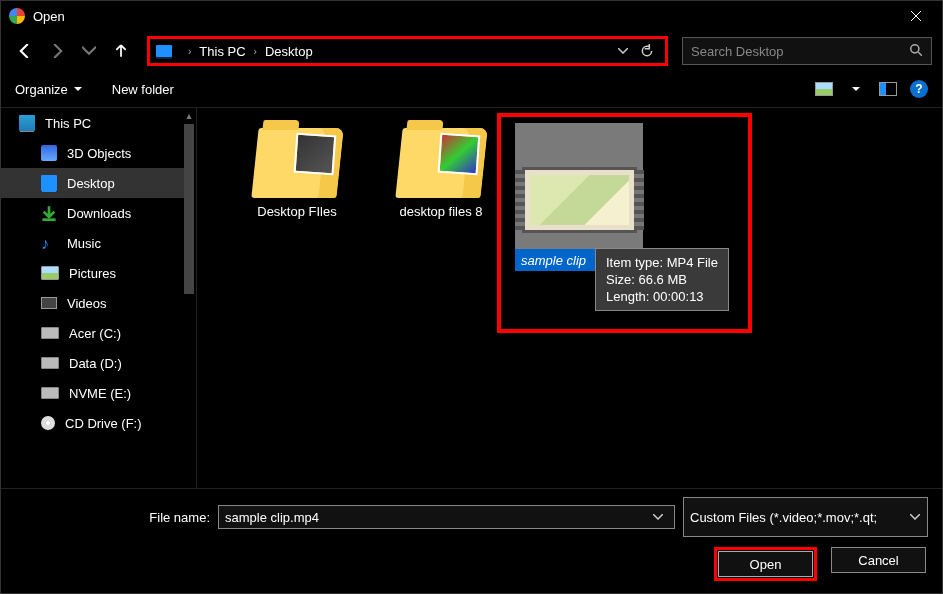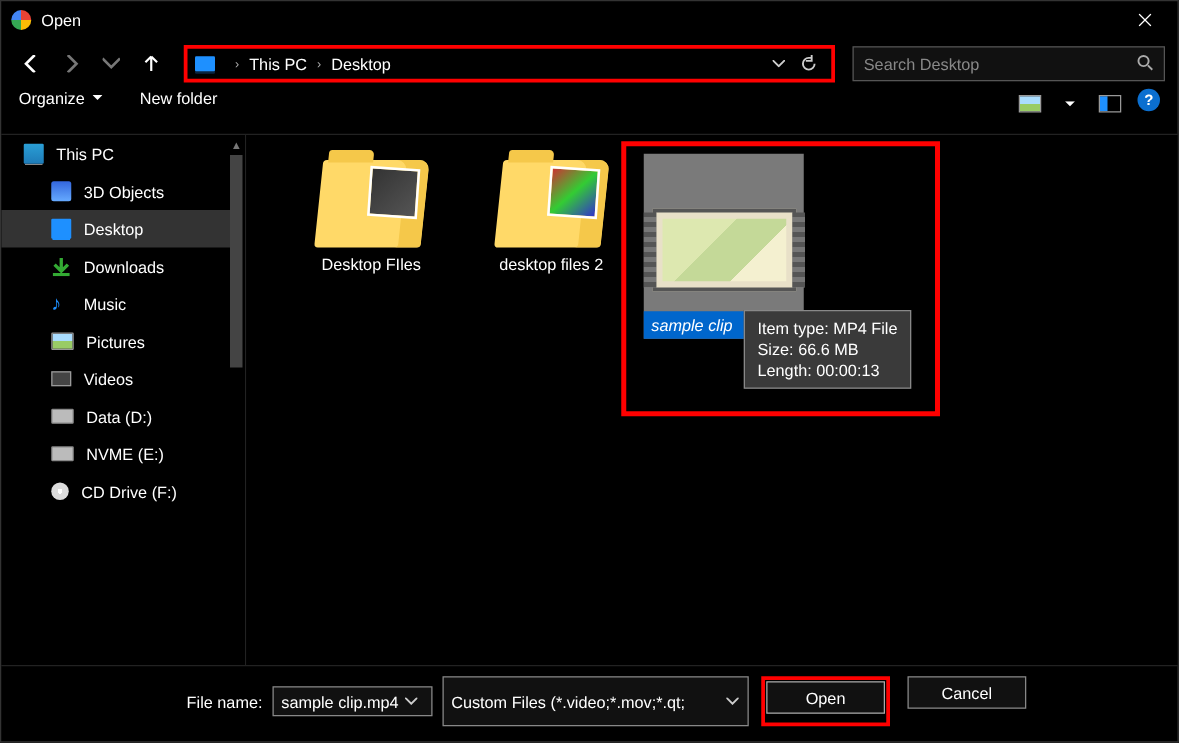--- a/index.html
+++ b/index.html
@@ -14,21 +14,21 @@
 .nav-arrow.on { color:#fff; }
 .nav-arrow svg { width:14px; height:14px; }
 .address { flex:1; height:30px; border: 3px solid #ff0000; display:flex; align-items:center; padding:0 6px; color:#fff; font-size:13px; margin-left:8px; }
 .address .pc-icon { width:16px; height:12px; background:#1e90ff; border-radius:1px; margin-right:8px; box-shadow: 0 2px 0 #1e90ff40;}
 .address .chev { margin: 0 8px; color:#aaa; font-size:10px; }
 .address .filler { flex:1; }
 .address .dd, .address .refresh { width:24px; height:24px; display:flex; align-items:center; justify-content:center; color:#ccc; }
 .searchbox { width:250px; height:28px; border:1px solid #555; margin-left:10px; display:flex; align-items:center; padding:0 8px; color:#888; font-size:13px; background:#111; }
 .searchbox .ph { flex:1; }
 .searchbox .sicon { color:#aaa; }
-.toolbar { height:36px; display:flex; align-items:flex-start; padding:0 14px; color:#fff; font-size:13px; }
+.toolbar { height:36px; display:flex; align-items:center; padding:0 14px; color:#fff; font-size:13px; }
 .toolbar .org { display:flex; align-items:center; gap:6px; }
 .toolbar .nf { margin-left:30px; }
 .toolbar .spacer { flex:1; }
 .toolbar .ticon { width:24px; height:24px; display:flex; align-items:center; justify-content:center; margin-left:8px; }
 .help { width:18px; height:18px; border-radius:50%; background:#0b6fd0; color:#fff; font-size:12px; font-weight:bold; display:flex; align-items:center; justify-content:center; margin-left:10px;}
 .help-wrap{display:flex;align-items:center;}
 .body { flex:1; display:flex; min-height:0; border-top:1px solid #222; border-bottom:1px solid #222; }
 .sidebar { width:196px; border-right:1px solid #222; overflow:hidden; position:relative; }
 .sidebar-scroll { width:190px; }
 .sb-scrollbar { position:absolute; right:0; top:0; width:14px; height:100%; }
@@ -56,21 +56,21 @@
 .folder-ico .thumb.t2{background:linear-gradient(135deg,#c33,#3c3,#33c);}
 .folder-ico .thumb.t1{background:linear-gradient(135deg,#333,#555);}
 .sel-item-box { position:absolute; left:300px; top:5px; width:255px; height:220px; border:4px solid #ff0000; }
 .sel-file { position:absolute; left:318px; top:15px; width:128px; height:148px; background:#7a7a7a; display:flex; flex-direction:column; align-items:center; padding-top:44px; }
 .film { width:115px; height:66px; background:#e8e0c8; position:relative; border:3px solid #555; }
 .film::before,.film::after{content:"";position:absolute;top:0;bottom:0;width:10px;background:repeating-linear-gradient(#555 0 4px,#777 4px 8px);}
 .film::before{left:-10px;} .film::after{right:-10px;}
 .film-inner{position:absolute;inset:5px;background:linear-gradient(135deg,#dde8b0 40%,#c4d998 40% 70%,#f4f0d0 70%);}
 .sel-file .cap{ position:absolute;left:0;right:0;bottom:0;height:22px;background:#0066cc;color:#fff;font-size:13px;display:flex;align-items:center;padding-left:6px;font-style:italic;}
 .tooltip { position:absolute; left:398px; top:140px; background:#3a3a3a; border:1px solid #888; color:#fff; font-size:13px; padding:6px 10px; display:flex; flex-direction:column; gap:2px;}
-.footer { padding: 8px 14px 12px 14px; display:flex; flex-direction:row; gap:10px; }
+.footer { padding: 8px 14px 12px 14px; display:flex; flex-direction:column; gap:10px; }
 .fn-row { display:flex; align-items:center; gap:8px; }
 .fn-row .lbl { width:195px; text-align:right; color:#fff; font-size:13px; }
 .fn-input { flex:1; height:24px; border:1px solid #888; background:#111; color:#fff; font-size:13px; padding:0 6px; display:flex; align-items:center; }
 .fn-input .v { flex:1; }
 .fn-dd, .ft-dd { width:20px; display:flex; align-items:center; justify-content:center; color:#aaa; }
 .filetype { width:245px; height:40px; border:1px solid #888; background:#111; color:#fff; font-size:13px; padding:0 2px 0 6px; display:flex; align-items:center; }
 .filetype .v{flex:1; white-space:nowrap; overflow:hidden;}
 .btn-row { display:flex; justify-content:flex-end; gap:14px; padding-right:2px;}
 .btn { width:95px; height:26px; border:1px solid #888; color:#fff; font-size:13px; display:flex; align-items:center; justify-content:center; background:#111; }
 .btn.open-b { border-color:#aaa; }
@@ -196,20 +196,24 @@
         <div class="sb-item child">
           <span class="i-pic"></span>
           <span>Pictures</span>
         </div>
         <div class="sb-item child">
           <span class="i-vid"></span>
           <span>Videos</span>
         </div>
         <div class="sb-item child">
           <span class="i-hdd"></span>
+          <span>Acer (C:)</span>
+        </div>
+        <div class="sb-item child">
+          <span class="i-hdd"></span>
           <span>Data (D:)</span>
         </div>
         <div class="sb-item child">
           <span class="i-hdd"></span>
           <span>NVME (E:)</span>
         </div>
         <div class="sb-item child">
           <span class="i-cd"></span>
           <span>CD Drive (F:)</span>
         </div>
@@ -225,21 +229,21 @@
         <div class="item">
           <div class="folder-ico">
               <div class="thumb t1"></div>
             </div>
           <span>Desktop FIles</span>
         </div>
         <div class="item">
           <div class="folder-ico">
               <div class="thumb t2"></div>
             </div>
-          <span>desktop files 2</span>
+          <span>desktop files 8</span>
         </div>
       </div>
 
       <div class="sel-item-box"></div>
 
       <div class="sel-file">
         <div class="film">
             <div class="film-inner"></div>
           </div>
         <div class="cap">sample clip</div>

